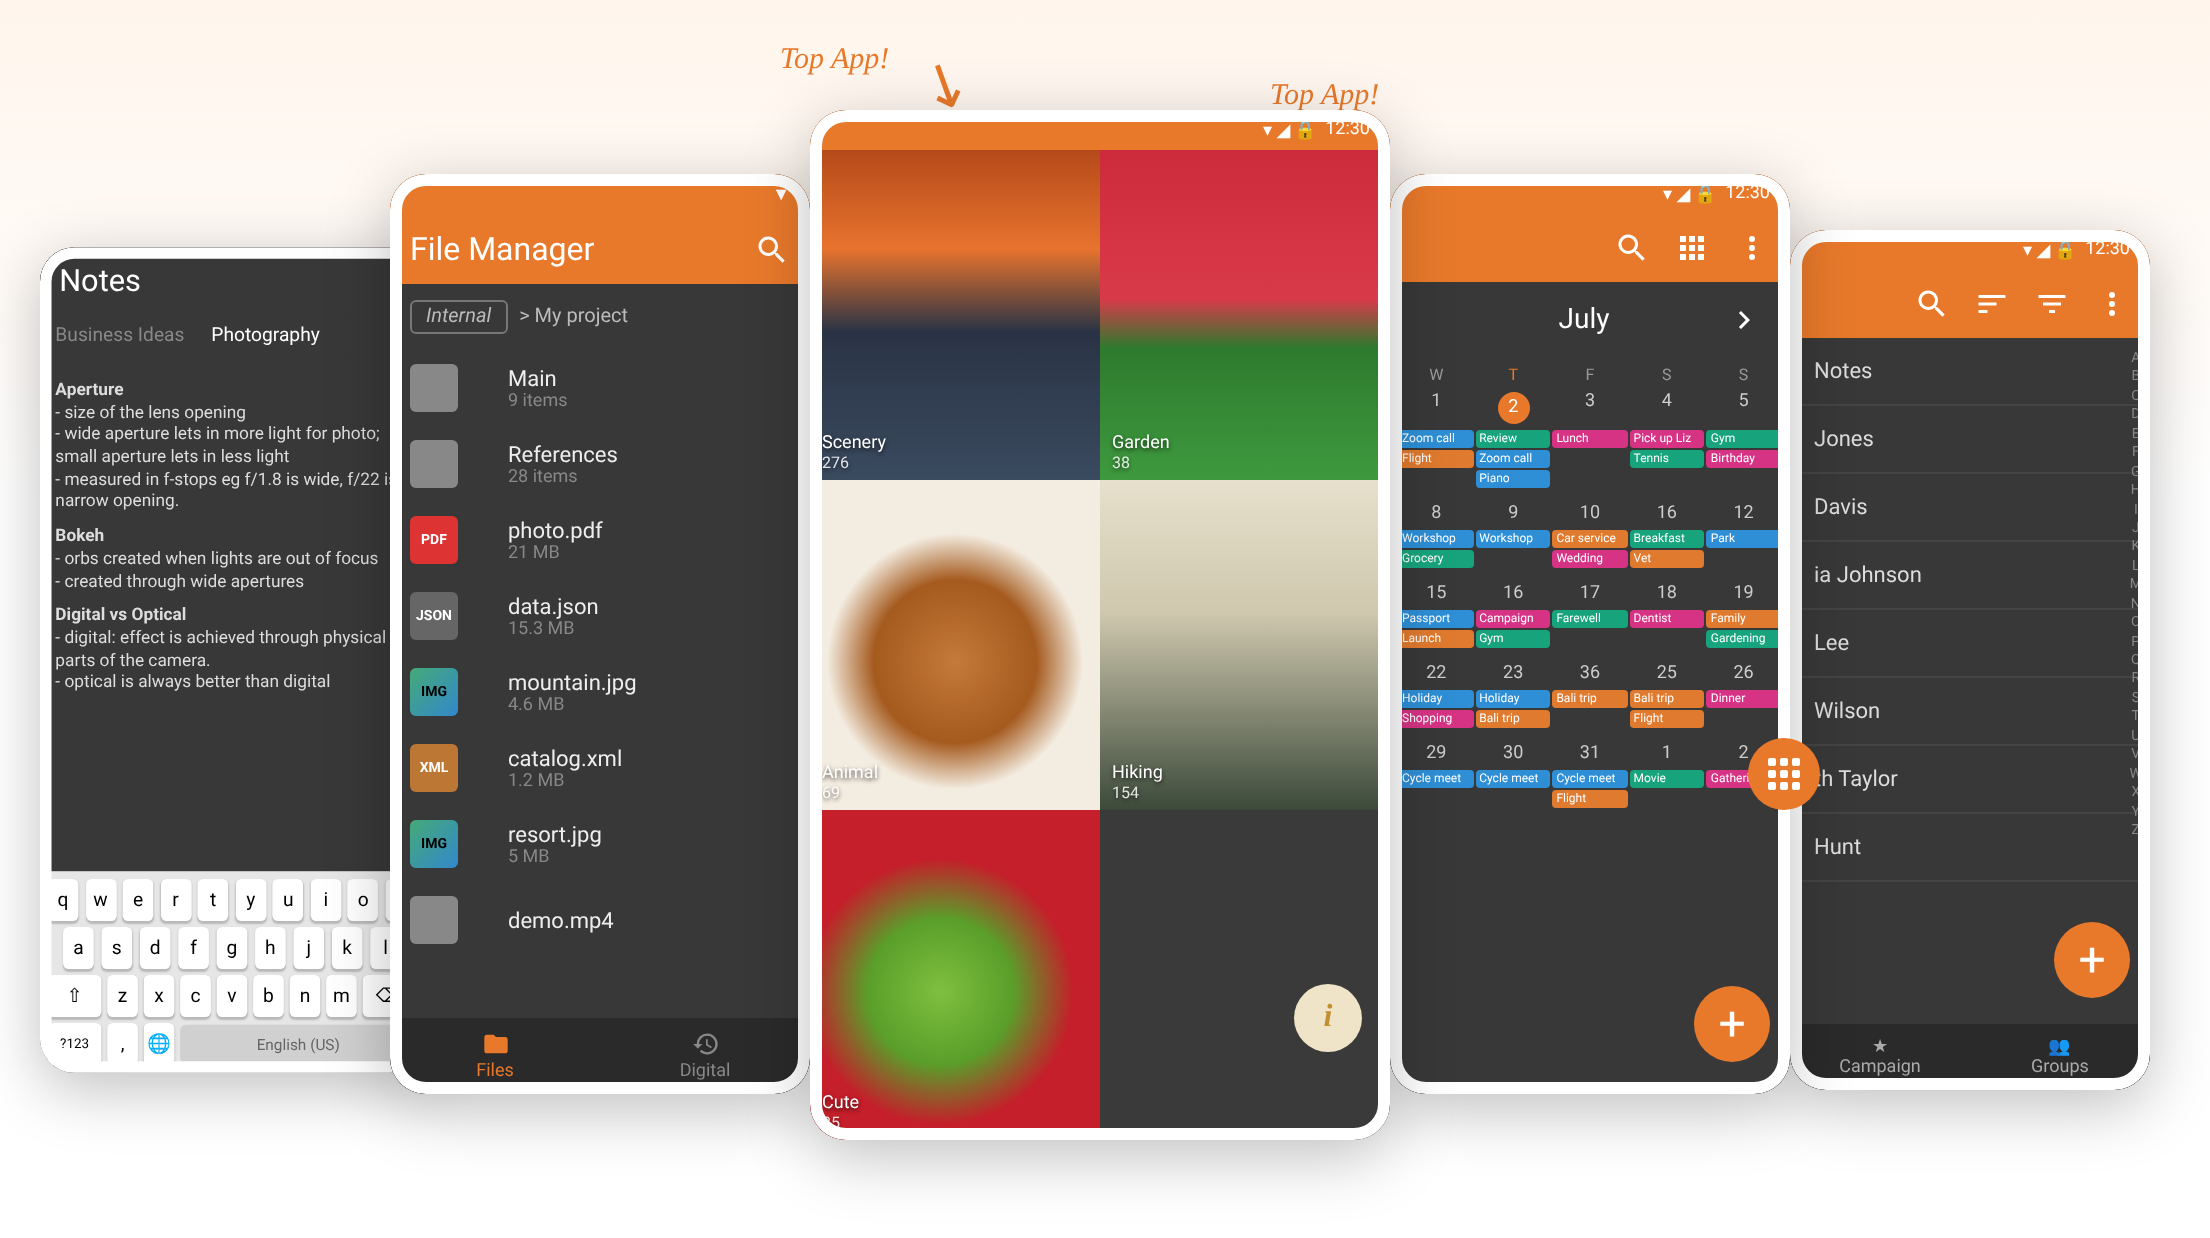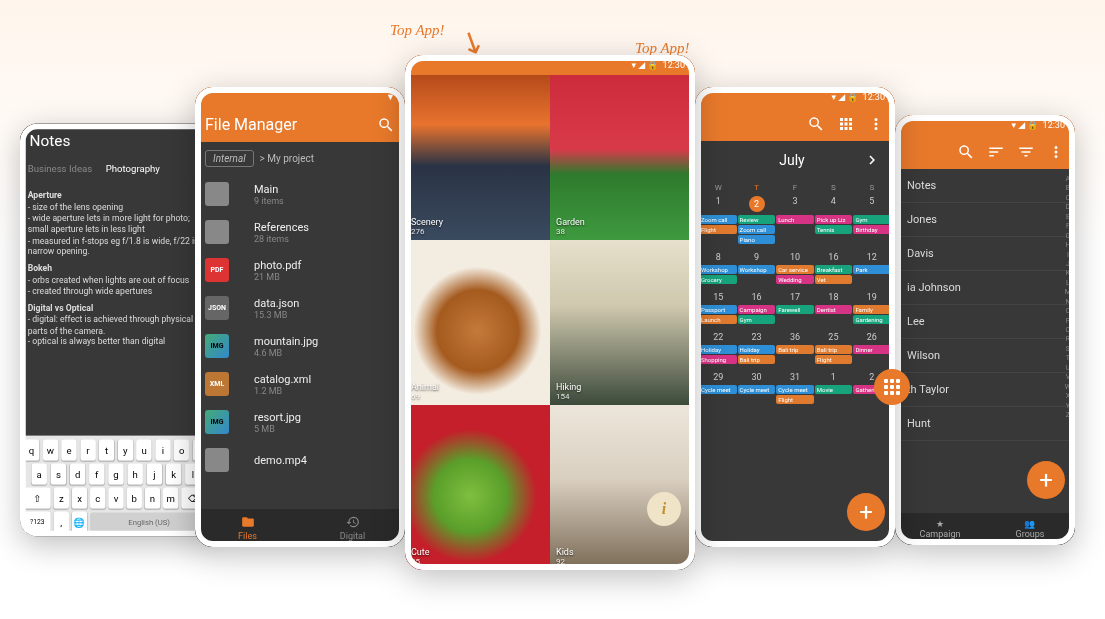--- a/index.html
+++ b/index.html
@@ -289,27 +289,20 @@
     <div class="sub">154</div>
         </div>
       </div>
       <div class="gal-cell">
         <div class="bg" style="background:radial-gradient(circle at 45% 55%,#7fbf3f 0%,#5a9f2a 30%,#c41f2a 55%)"></div>
     <div class="gal-label">
           <div>Cute</div>
     <div class="sub">85</div>
         </div>
       </div>
-      <div class="gal-cell">
-        <div class="bg" style="background:linear-gradient(180deg,#ece6da 0%,#d9cfc0 45%,#7a6a55 100%)"></div>
-    <div class="gal-label">
-          <div>Kids</div>
-    <div class="sub">92</div>
-        </div>
-      </div>
     </div>
   <div class="info-fab">i</div>
 </div>
 
 <div class="phone calendar-phone">
   <div class="frame-border"></div>
   <div class="status-bar">
     <span>▾ ◢ 🔒</span>
     <span>12:30</span>
   </div>

